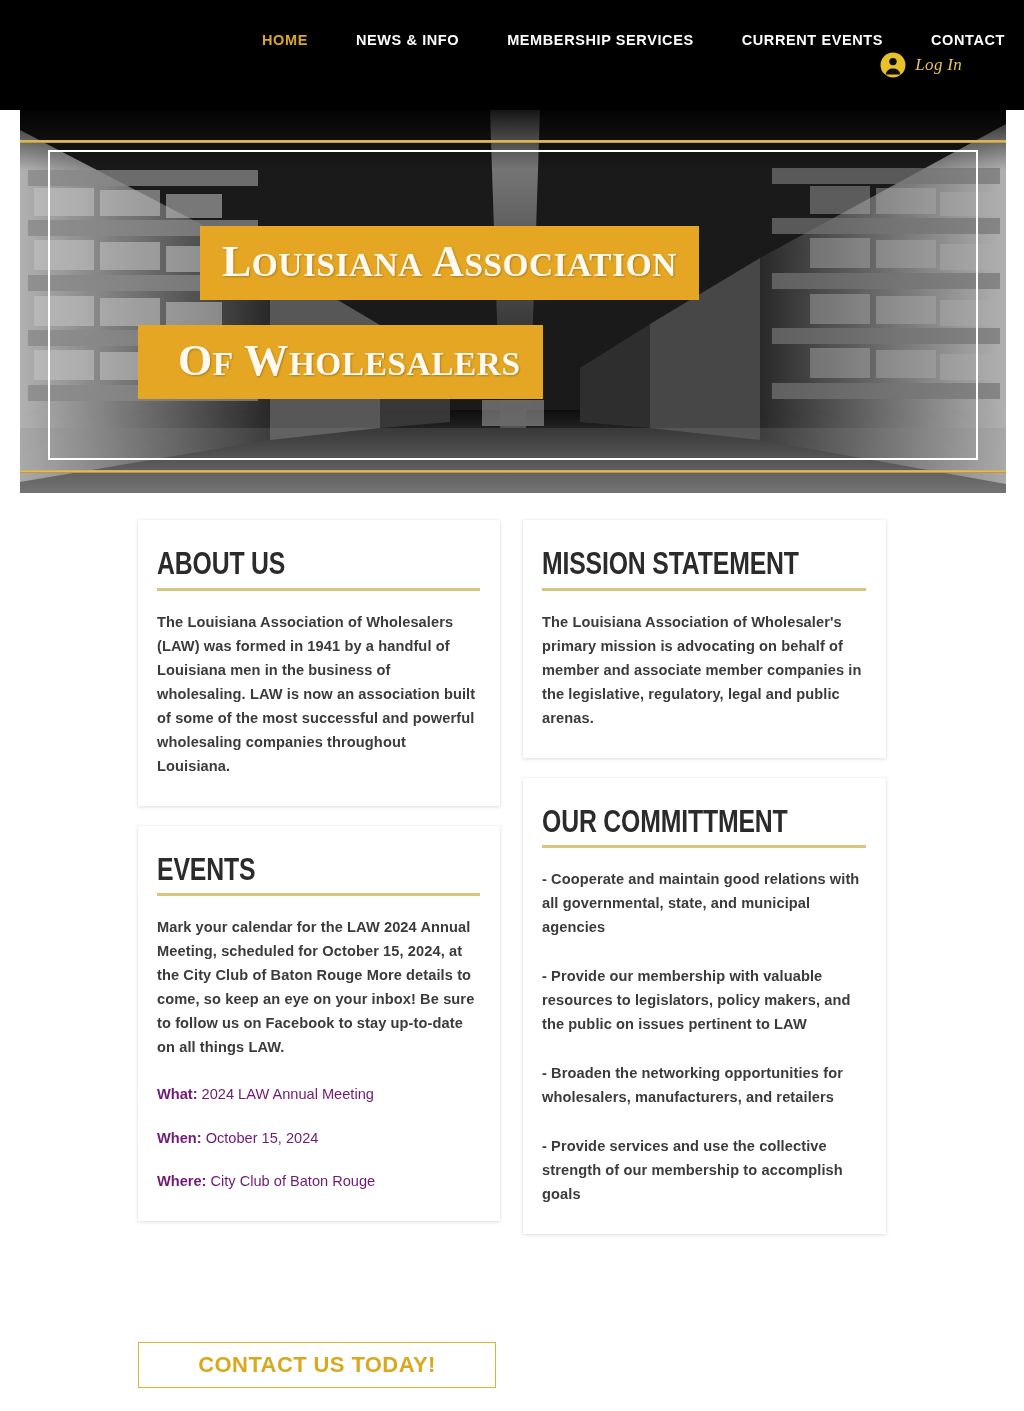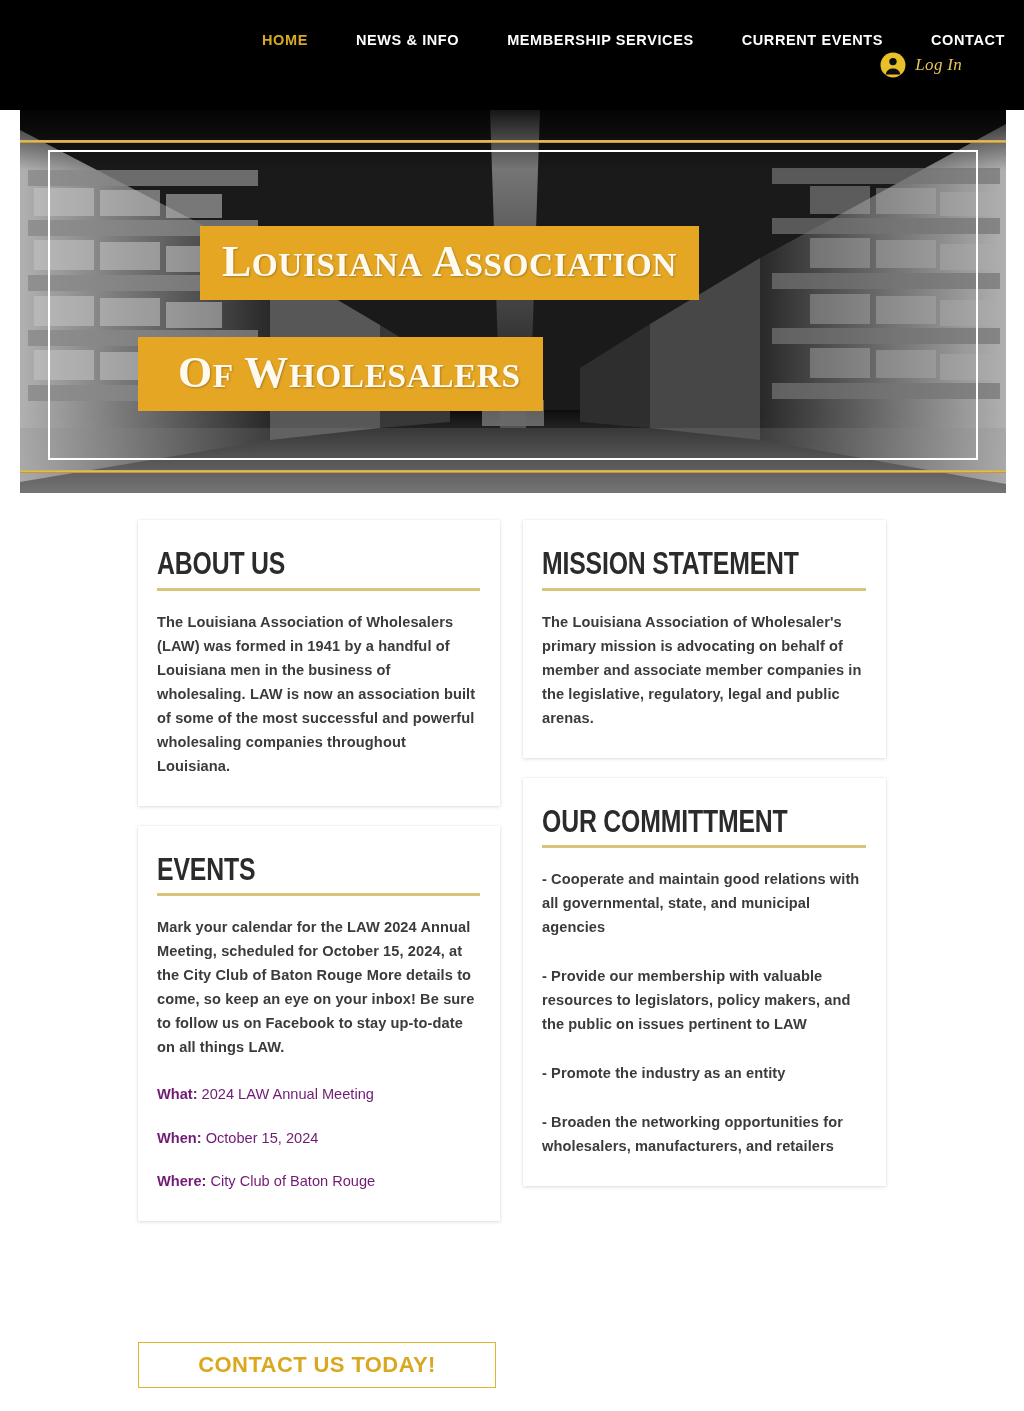--- a/index.html
+++ b/index.html
@@ -93,21 +93,21 @@
     position: absolute; left: 0; right: 0; bottom: 20px; height: 3px;
     background: linear-gradient(to bottom,#caa03a 0,#e8c46b 40%,#b4882a 100%);
     box-shadow: 0 -4px 0 -2px rgba(214,170,60,.55);
   }
   .hero-frame {
     position: absolute; left: 28px; right: 28px; top: 40px; bottom: 33px;
     border: 2px solid #ffffff;
   }
   .hero-titles {
     position: absolute; left: 0; right: 0; top: 116px;
-    display: flex; flex-direction: column; align-items: flex-start; gap: 12px;
+    display: flex; flex-direction: column; align-items: flex-start;
   }
   .hero-band {
     background: #E5A623;
     color: #fffaf0;
     font-family: "Liberation Serif", serif;
     font-weight: 700;
     letter-spacing: 0.5px;
     line-height: 1;
     text-shadow: 1px 1px 2px rgba(0,0,0,.25);
     display: block;
@@ -372,19 +372,19 @@
         <h2 class="card-title">Mission Statement</h2>
         <div class="title-rule"></div>
         <p class="body-text">The Louisiana Association of Wholesaler's primary mission is advocating on behalf of member and associate member companies in the legislative, regulatory, legal and public arenas.</p>
       </section>
 
       <section class="card">
         <h2 class="card-title">Our Committment</h2>
         <div class="title-rule"></div>
         <p class="body-text bullet">- Cooperate and maintain good relations with all governmental, state, and municipal agencies</p>
         <p class="body-text bullet">- Provide our membership with valuable resources to legislators, policy makers, and the public on issues pertinent to LAW</p>
-        <p class="body-text bullet">- Promote the industry as an entity</p>
         <p class="body-text bullet">- Broaden the networking opportunities for wholesalers, manufacturers, and retailers</p>
+        <p class="body-text bullet">- Provide services and use the collective strength of our membership to accomplish goals</p>
       </section>
     </div>
 
   </div>
 </main>
 
 </body></html>

